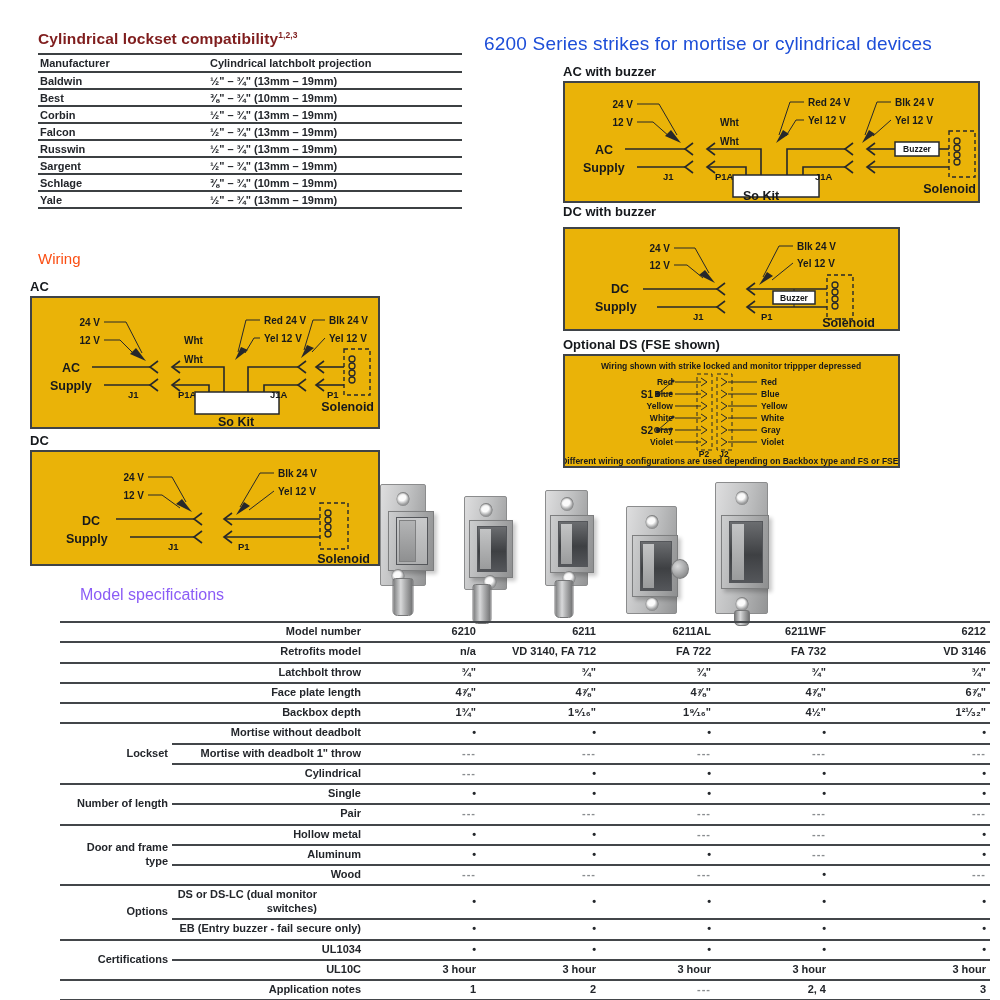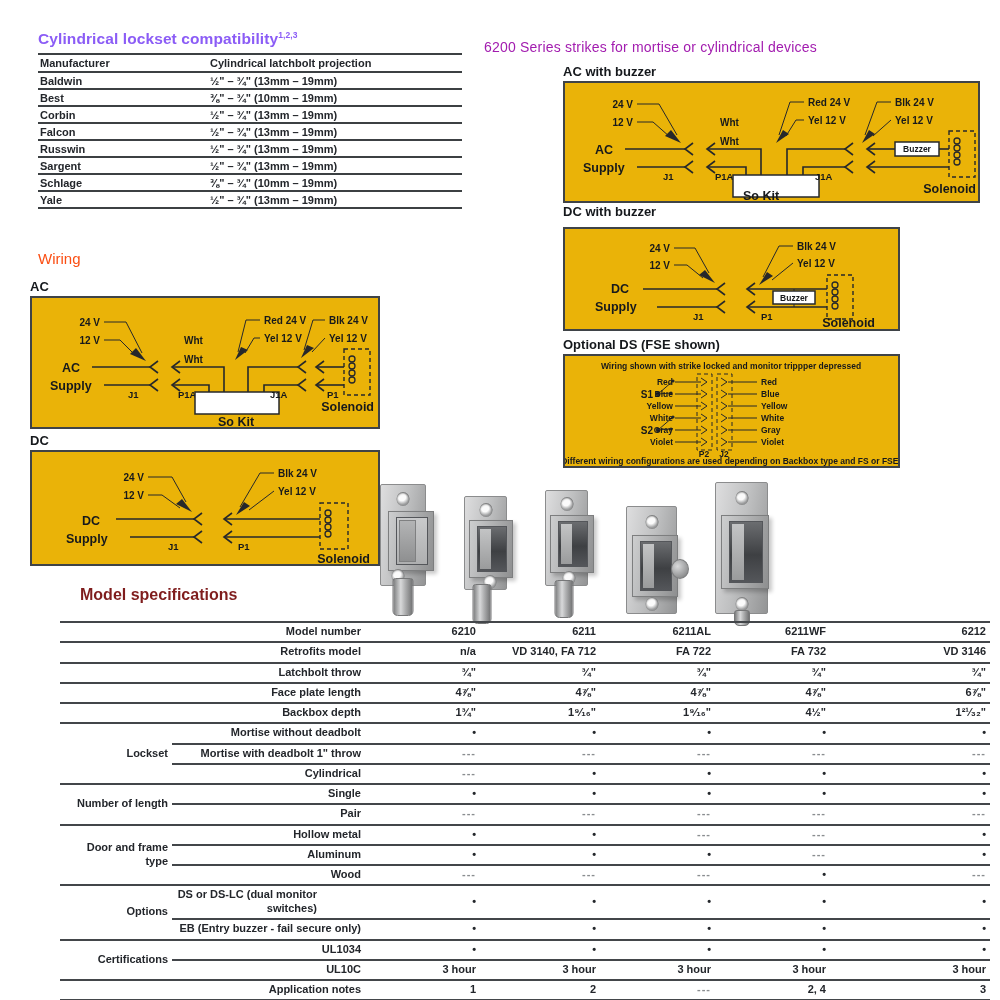--- a/index.html
+++ b/index.html
@@ -2,30 +2,30 @@
 <html><head>
 <meta charset="utf-8">
 <style>
   * { margin:0; padding:0; box-sizing:border-box; }
   html,body { width:1000px; height:1000px; background:#ffffff; font-family:"Liberation Sans", sans-serif; color:#1f2328; }
   .abs { position:absolute; }
   #page { position:relative; width:1000px; height:1000px; overflow:hidden; background:#fff; }
 
   
   .compat { left:38px; top:30px; width:424px; }
-  .compat-title { font-size:15.5px; font-weight:700; color:#8b5cf6; letter-spacing:.1px; }
+  .compat-title { font-size:15.5px; font-weight:700; color:#7f1d1d; letter-spacing:.1px; }
   .compat-title sup { font-size:8.5px; }
   .compat-sub { font-size:13.5px; font-weight:700; color:#181c21; line-height:1.38; margin-top:2px; }
   .compat-table { width:100%; border-collapse:collapse; margin-top:5px; border-top:2px solid #3c4043; }
   .compat-table td { font-size:11px; font-weight:700; padding:1.5px 2px; border-bottom:2px solid #3c4043; color:#23262b; }
   .compat-table td.c2 { }
   .compat-table tr.hdr td { padding:2px 2px; }
 
   
-  .series-title { left:484px; top:39px; width:506px; font-size:14px; font-weight:400; color:#a21caf; letter-spacing:.2px; }
+  .series-title { left:484px; top:33px; width:506px; font-size:19px; font-weight:400; color:#1d4ed8; letter-spacing:.2px; }
 
   
   .dia-label { font-size:13px; font-weight:700; color:#15181c; }
   .dia-box { border:2px solid #3f4347; background:#eab308; }
   svg text { font-family:"Liberation Sans", sans-serif; fill:#17191c; }
   .t10 { font-size:10px; font-weight:700; }
   .t9  { font-size:9.5px; font-weight:700; }
   .t12 { font-size:12.5px; font-weight:700; }
   .t8  { font-size:8.5px; font-weight:700; }
   .wire { stroke:#26282b; stroke-width:1.6; fill:none; }
@@ -46,21 +46,21 @@
   .keeper { position:absolute; background:linear-gradient(100deg,#cdcecf,#8e8f90); border:1px solid #7d7e7f; box-shadow:3px 3px 4px rgba(0,0,0,.22); }
   .cavity { position:absolute; inset:5px 5px 5px 7px; background:linear-gradient(180deg,#6b6d70,#3e4043 55%,#54565a); border:1px solid #54565a; }
   .cavity .insert { position:absolute; left:2px; top:2px; bottom:2px; width:38%; background:linear-gradient(180deg,#c3c4c5,#9a9b9c); }
   .cavity.light { background:linear-gradient(180deg,#c9cacb,#aeafb0); }
   .cavity.light .insert { width:55%; background:linear-gradient(180deg,#b3b4b5,#8f9091); border:1px solid #7f8081; }
   .barrel { position:absolute; left:50%; transform:translateX(-50%); background:linear-gradient(90deg,#7d7e7f,#d8d9da 38%,#aeafb0 62%,#717273); border:1px solid #767778; border-radius:3px 3px 5px 5px; }
   .knob { position:absolute; right:-13px; width:18px; height:20px; border-radius:50%; background:radial-gradient(circle at 35% 35%, #d9dadb, #8d8e8f 75%); border:1px solid #7d7e7f; }
 
   
   .spec { left:60px; top:586px; width:930px; }
-  .spec-heading { font-size:16px; font-weight:700; color:#7f1d1d; margin-left:20px; }
+  .spec-heading { font-size:16px; font-weight:400; color:#8b5cf6; margin-left:20px; }
   .spec-table { width:930px; border-collapse:collapse; margin-top:17px; border-top:2px solid #43464a;text-align:right; }
   .spec-table td { font-size:11px; font-weight:700; color:#23262b; padding:2px 4px 2.5px 4px; border-bottom:2px solid #43464a; vertical-align:middle; line-height:1.25; }
   .spec-table td.glbl { vertical-align:middle; }
   .spec-table td.val.dim { color:#8a8d90; letter-spacing:1px; }
 </style>
 </head>
 <body>
 
 <div id="page">
 

